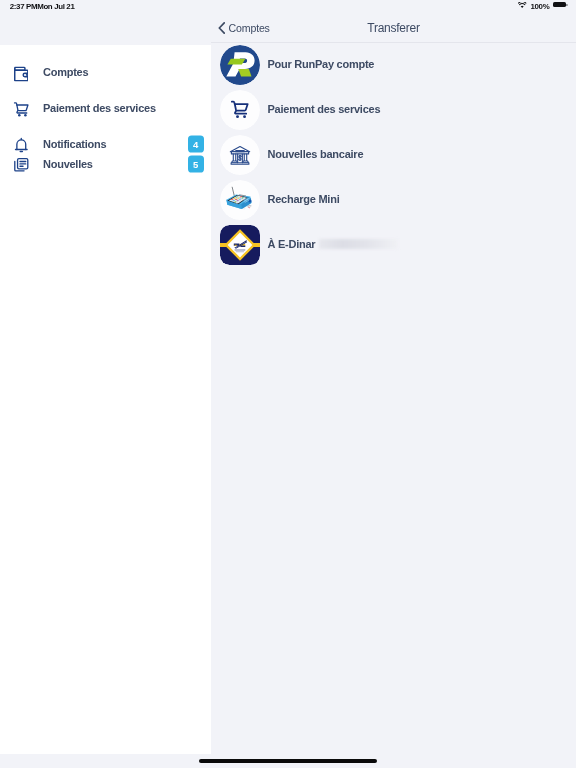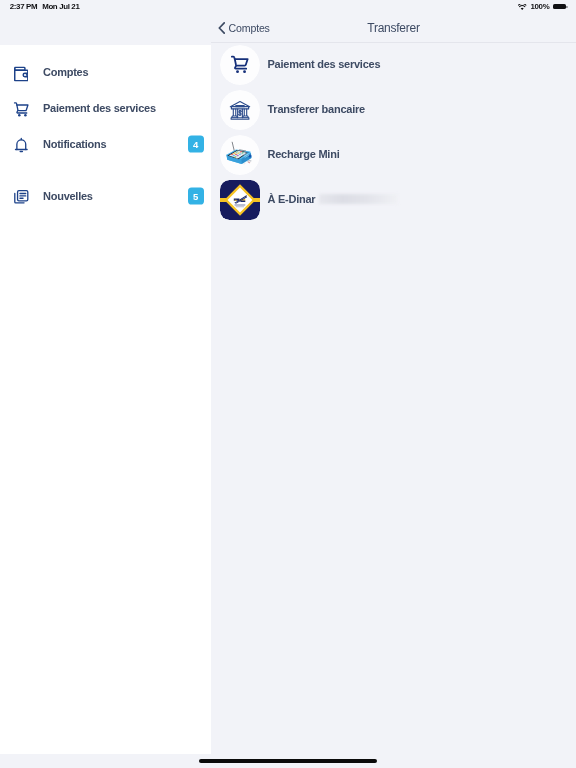--- a/index.html
+++ b/index.html
@@ -2,23 +2,23 @@
 <html><head>
 <meta charset="utf-8">
 <style>
   html,body{margin:0;padding:0;}
   body{width:576px;height:768px;background:#f2f3f8;font-family:"Liberation Sans",sans-serif;overflow:hidden;
        -webkit-font-smoothing:antialiased;}
   .root{position:relative;width:576px;height:768px;background:#f2f3f8;}
 
   
   .statusbar{position:absolute;top:0;left:0;width:576px;height:16px;z-index:10;}
-  .sb-left{position:absolute;left:9.8px;top:2.4px;display:flex;align-items:flex-start;gap:5.0px;
+  .sb-left{position:absolute;left:9.8px;top:2.4px;display:flex;align-items:flex-start;
            font-size:7.9px;font-weight:700;color:#111114;letter-spacing:-.35px;}
-  .sb-right{position:absolute;right:8.5px;top:2.4px;display:flex;align-items:center;gap:3.7px;
+  .sb-right{position:absolute;right:8.5px;top:2.4px;display:flex;align-items:flex-start;gap:3.7px;
             font-size:7.9px;font-weight:700;color:#111114;letter-spacing:-.35px;}
   .wifi{display:block;}
   .batt{position:relative;width:14.5px;height:5px;display:inline-block;}
   .batt-body{position:absolute;left:0;top:0;width:13.2px;height:5px;border-radius:1.6px;background:#111114;}
   .batt-cap{position:absolute;right:0;top:1.4px;width:1.1px;height:2.4px;border-radius:0 1px 1px 0;background:#111114;opacity:.42;}
 
   
   .profile{position:absolute;left:0;top:16px;width:211px;height:31px;overflow:visible;}
   .avatar-ic{position:absolute;left:13px;top:5.8px;}
   .redact{position:absolute;border-radius:2px;}
@@ -114,21 +114,21 @@
           <svg style="transform:translateY(1.4px)" width="16.6" height="16.6" viewBox="0 0 24 24" fill="none" stroke="#1d4289" stroke-width="1.9" stroke-linecap="round" stroke-linejoin="round">
             <path d="M12 2.2v1.7"></path>
     <path d="M5.6 18.2v-7.5a6.4 6.4 0 0 1 12.8 0v7.5"></path>
     <path d="M3.6 18.2h16.8"></path>
     <path d="M10.5 21.1h3" stroke-width="2.2"></path>
           </svg>
         </span>
         <span class="nav-label">Notifications</span>
         <span class="badge">4</span>
       </div>
-      <div class="nav-item" style="top: 133px;">
+      <div class="nav-item" style="top: 101px;">
         <span class="nav-ic">
           <svg style="transform:translateY(1.4px)" width="16.6" height="16.6" viewBox="0 0 24 24" fill="none" stroke="#1d4289" stroke-width="1.9" stroke-linecap="round" stroke-linejoin="round">
             <path d="M2.6 6.6v12.2a1.3 1.3 0 0 0 1.3 1.3h12.1"></path>
     <rect x="6.6" y="2.6" width="14.8" height="14.8" rx="1.9"></rect>
     <path d="M10.1 6.6h8.3M10.1 10.1h8.3M10.1 13.6h4.4" stroke-width="2"></path>
           </svg>
         </span>
         <span class="nav-label">Nouvelles</span>
         <span class="badge">5</span>
       </div>
@@ -138,20 +138,33 @@
     <div class="navbar">
       <div class="back">
         <svg width="7.5" height="12" viewBox="0 0 8 13">
           <path d="M6.7 0.95 L1.35 6.5 L6.7 12.05" fill="none" stroke="#3d4a63" stroke-width="1.85" stroke-linecap="round" stroke-linejoin="round"></path>
         </svg>
         <span class="back-lbl">Comptes</span>
       </div>
       <div class="title">Transferer</div>
     </div>
     <div class="list">
+        <div class="row">
+          <span class="row-ic"><svg width="40" height="40" viewBox="0 0 40 40">
+   <circle cx="20" cy="20" r="20" fill="#21498c"></circle>
+   <path fill="#ffffff" fill-rule="evenodd" d="
+     M14.6 7.2 H25.6 C31.2 7.2 34.6 10.8 34.6 15.5 C34.6 20.6 30.8 23.9 25.0 23.9
+     H19.6 L15.5 31.4 H6.3 L13.3 18.4 Z
+     M20.0 13.6 H24.7 C26.2 13.6 27.1 14.5 27.1 15.8 C27.1 17.2 26.0 18.1 24.3 18.1
+     H17.5 Z"></path>
+   <path d="M10.8 13.7 H25.4 L21.9 19.6 H7.4 Z" fill="#96c81e"></path>
+   <path d="M18.2 23.9 H28.9 L31.5 31.4 H21.1 Z" fill="#a4cd22"></path>
+ </svg></span>
+          <span class="row-lbl">Pour RunPay compte</span>
+        </div>
         <div class="row">
           <span class="row-ic"><svg width="40" height="40" viewBox="0 0 40 40">
               <circle cx="20" cy="20" r="20" fill="#fdfdfe"></circle>
    <g transform="translate(10.8,10.6) scale(0.747)" fill="none" stroke="#16307a" stroke-width="2.4" stroke-linecap="round" stroke-linejoin="round">
      <path d="M1.4 1.5h2.0a1.35 1.35 0 0 1 1.3 1.05L5.3 4.6"></path>
      <path d="M5.3 4.6h17.3l-2.5 7.65a1.6 1.6 0 0 1-1.52 1.1H8.45a1.6 1.6 0 0 1-1.54-1.17L5.3 4.6Z"></path>
      <path d="m7.2 13.35-1.5 2.7a.95.95 0 0 0 .83 1.42h14.1"></path>
      <circle cx="9.0" cy="21.5" r="1.9" fill="#16307a" stroke="none"></circle>
      <circle cx="18.4" cy="21.5" r="1.9" fill="#16307a" stroke="none"></circle>
    </g>
@@ -167,21 +180,21 @@
      <path d="M15.4 15.0 H24.6 V16.3 H15.4 Z" fill="#2b4b8c"></path>
      <path d="M12.6 18.9 V26.6 M15.3 18.9 V26.6 M24.7 18.9 V26.6 M27.4 18.9 V26.6"></path>
      <path d="M11.6 26.6 H16.3 L17.2 28.6 H10.7 Z" fill="#fff"></path>
      <path d="M23.7 26.6 H28.4 L29.3 28.6 H22.8 Z" fill="#fff"></path>
      <path d="M10.2 28.6 H29.8 V30.2 H10.2 Z" fill="#fff"></path>
      <path d="M17.4 18.9 V28.6 M22.6 18.9 V28.6"></path>
      <path d="M20 20.3 V26.2"></path>
      <path d="M21.5 21.7 a1.5 1.3 0 0 0 -1.5 -1.05 a1.5 1.3 0 0 0 0 2.55 a1.5 1.3 0 0 1 0 2.55 a1.5 1.3 0 0 1 -1.5 -1.05"></path>
    </g>
             </svg></span>
-          <span class="row-lbl">Transferer bancaire</span>
+          <span class="row-lbl">Nouvelles bancaire</span>
         </div>
         <div class="row">
           <span class="row-ic"><svg width="40" height="40" viewBox="0 0 40 40">
               <circle cx="20" cy="20" r="20" fill="#fdfdfe"></circle>
    <g>
      <path d="M14.4 16.3 L12.2 7.2" stroke="#6b7076" stroke-width="0.85" fill="none" stroke-linecap="round"></path>
      <path d="M27.0 24.0 L31.6 25.6 L31.0 26.7 L26.4 25.2 Z" fill="#c4c8ce"></path>
      <path d="M24.8 23.8 L29.9 26.9 L29.1 28.2 L24.0 25.1 Z" fill="#d9dde2"></path>
      <path d="M28.4 26.4 L30.3 27.6 L29.8 28.5 L27.9 27.3 Z" fill="#e08585" opacity="0.75"></path>
      <path d="M23.5 26.5 L26.0 28.0 L24.2 29.7 L21.7 28.2 Z" fill="#eceff2"></path>

